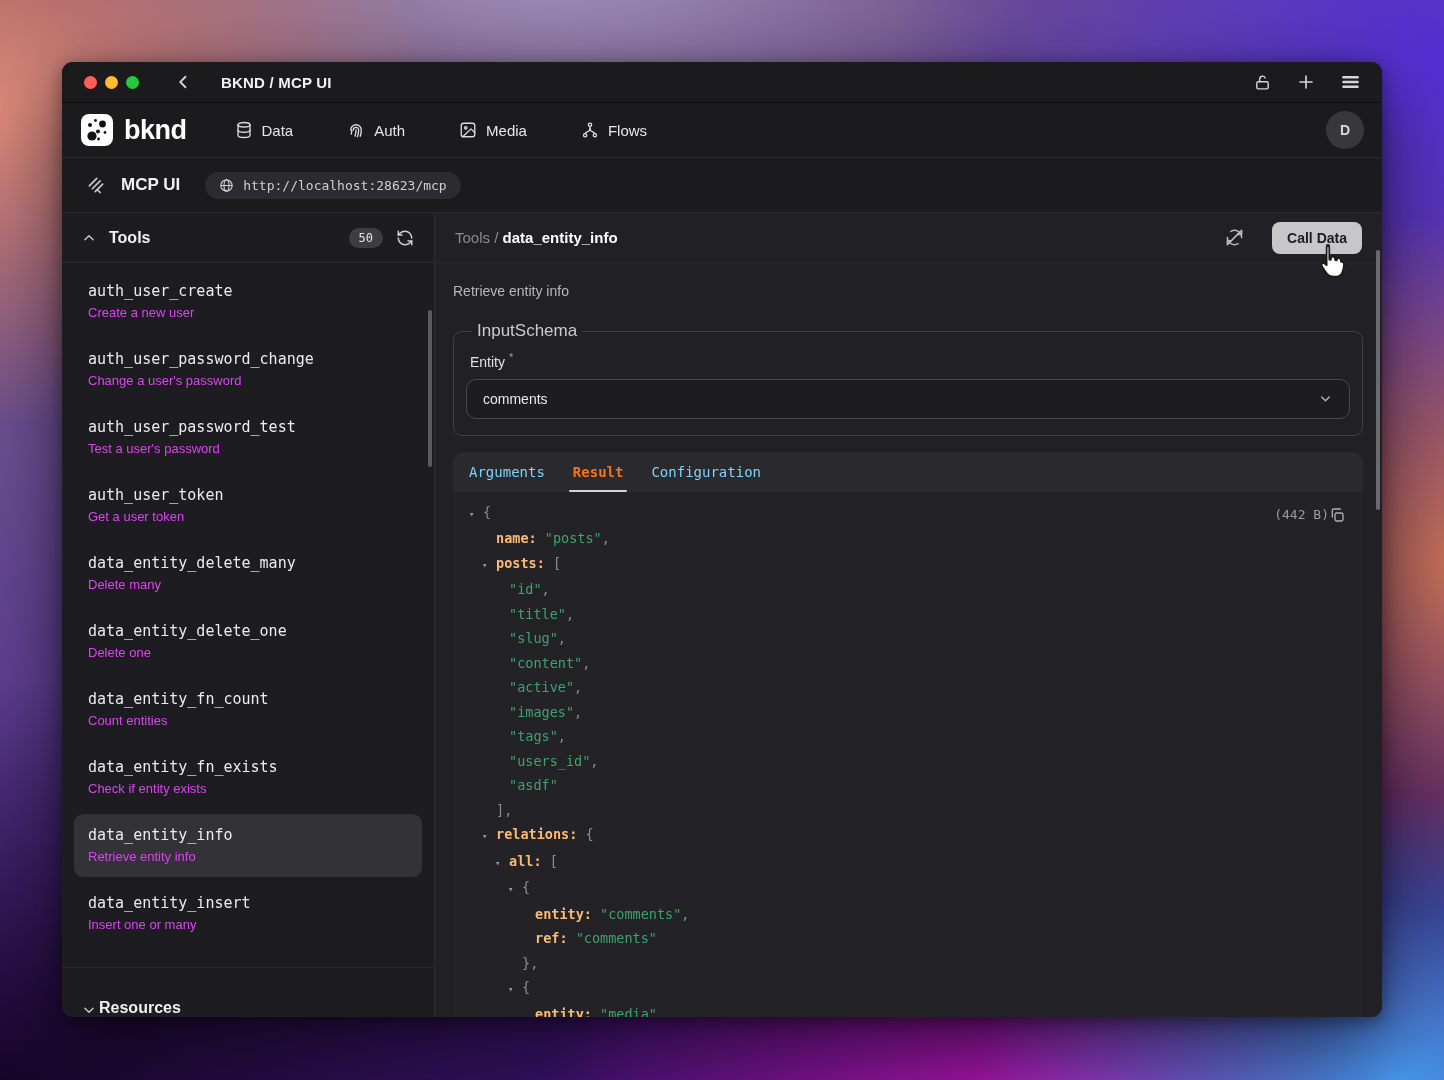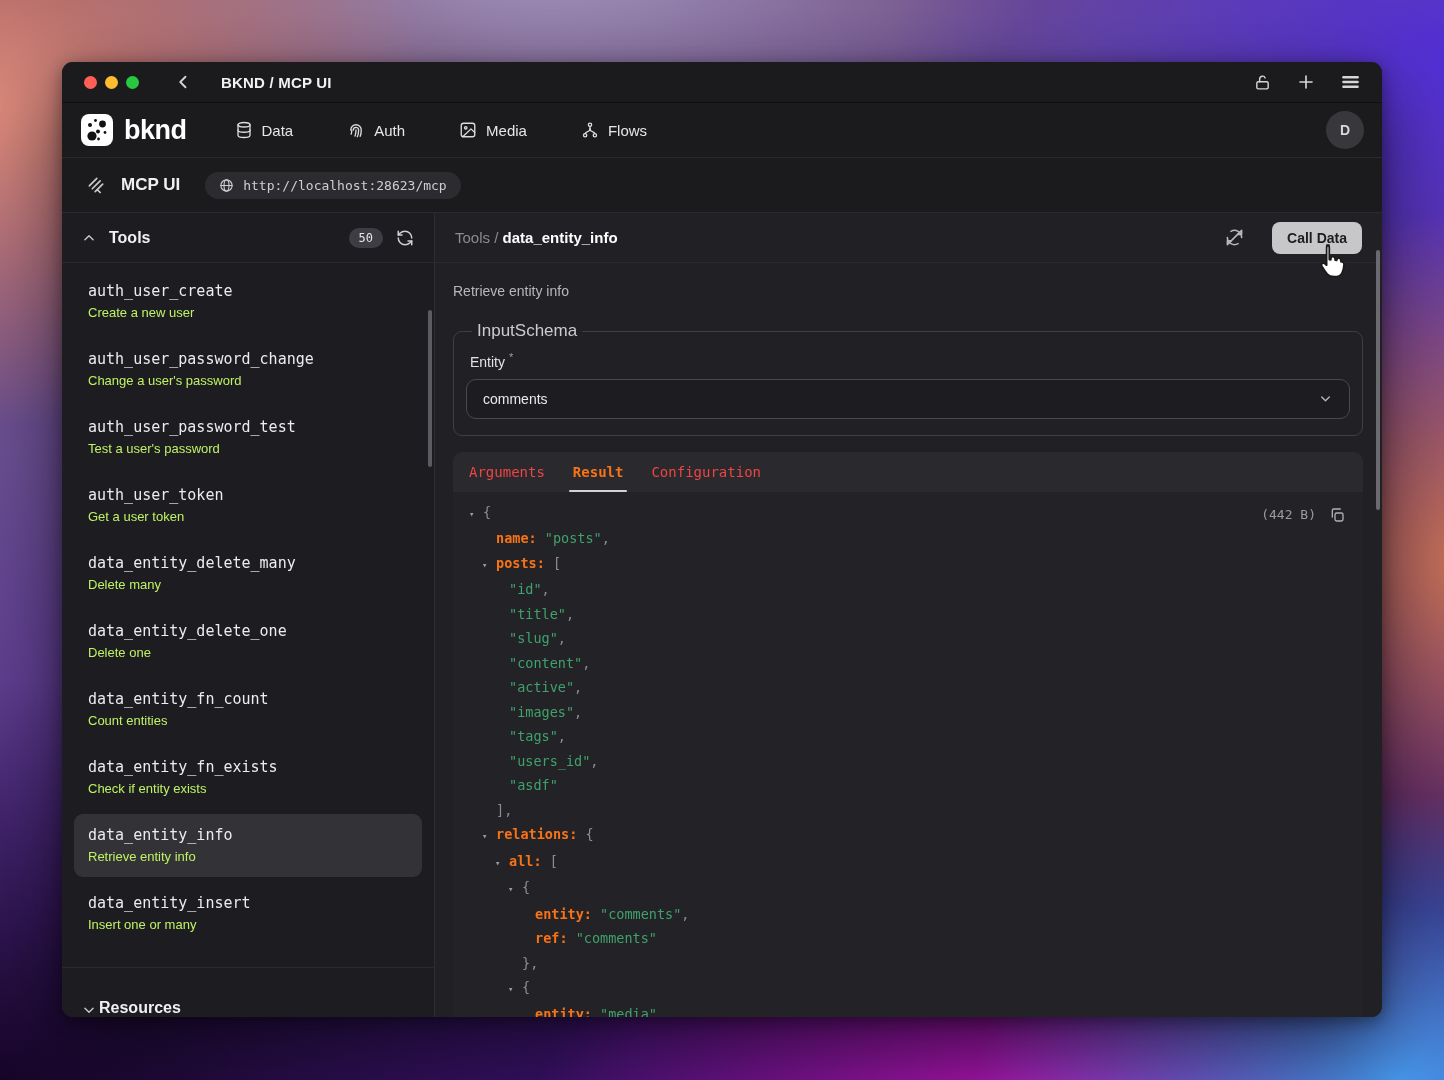--- a/index.html
+++ b/index.html
@@ -61,21 +61,21 @@
     padding:0 20px; border-bottom:1px solid #2a2a2e;}
   .sidebar-header .ic{color:#c9c9cd;}
   .sidebar-title{font-size:16px; font-weight:700; color:#f0f0f2;}
   .badge{margin-left:auto; background:#3d3d43; border-radius:11px; padding:3px 10px;
     font:12px "DejaVu Sans Mono", monospace; color:#e4e4e7;}
   .refresh-btn{color:#cfcfd3;}
   .tool-list{flex:1; padding:7px 12px; overflow:hidden;}
   .tool-item{padding:12px 14px; border-radius:9px; margin-bottom:5px;}
   .tool-item.selected{background:#323237;}
   .tool-name{font:15px "DejaVu Sans Mono", monospace; color:#ececef; line-height:19px;}
-  .tool-desc{font-size:13px; color:#bef264; margin-top:4px; line-height:16px;}
+  .tool-desc{font-size:13px; color:#d946ef; margin-top:4px; line-height:16px;}
   .sidebar-footer{flex:0 0 auto; height:50px; border-top:1px solid #2a2a2e;
     display:flex; align-items:flex-end; gap:3px; padding:0 20px;}
   .sidebar-footer .ic{color:#c9c9cd;}
   .sidebar-scrollthumb{position:absolute; right:2px; top:97px; width:4px; height:157px;
     background:#5b5b61; border-radius:2px;}
   
   .main{flex:1; min-width:0; background:#202025; display:flex; flex-direction:column; position:relative;}
   .main-header{flex:0 0 auto; height:50px; border-bottom:1px solid #2a2a2e;
     display:flex; align-items:center; padding:0 20px;}
   .breadcrumb{font-size:15px; color:#8b8b91;}
@@ -91,32 +91,32 @@
   .field-label{font-size:14px; color:#e2e2e5; margin:6px 0 9px 4px;}
   .field-label sup{color:#9a9aa0; font-size:11px;}
   .select{height:40px; border:1px solid #48484e; border-radius:10px; background:#1d1d21;
     display:flex; align-items:center; padding:0 16px; color:#e9e9ec; font-size:14px;}
   .select .chev{margin-left:auto; color:#b4b4b9;}
   .panel{margin-top:16px; flex:1; min-height:0; background:#232327; border-radius:9px 9px 0 0;
     display:flex; flex-direction:column; overflow:hidden;}
   .tab-row{flex:0 0 auto; height:40px; background:#2a2a2e; border-radius:9px 9px 0 0;
     display:flex; align-items:center; padding:0 16px; gap:28px;
     font:14px "DejaVu Sans Mono", monospace;}
-  .tab{color:#ef4444; height:40px; display:flex; align-items:center; position:relative;}
+  .tab{color:#7dd3fc; height:40px; display:flex; align-items:center; position:relative;}
   .tab.active{color:#f97316; font-weight:700;}
   .tab.active::after{content:""; position:absolute; left:-4px; right:-4px; bottom:0; height:2px;
     background:#d4d4d8; border-radius:1px;}
   .json-area{flex:1; position:relative; padding:8px 16px 0; overflow:hidden;
     font:13.5px "DejaVu Sans Mono", monospace; line-height:24.5px;}
-  .json-meta{position:absolute; top:11px; right:18px; display:flex; align-items:center; gap:13px;
+  .json-meta{position:absolute; top:11px; right:18px; display:flex; align-items:center; 
     color:#9a9aa0; font-size:13px;}
   .copy-btn{color:#b0b0b5;}
   .json-line{white-space:pre;}
   .json-line .arrow{display:inline-block; width:14px; font-size:9px; color:#9a9aa0;}
-  .tok-key{color:#f97316; font-weight:700;}
+  .tok-key{color:#fdba74; font-weight:700;}
   .tok-str{color:var(--string-green,#3fa26c);}
   .tok-punct{color:#8d8d93;}
   .main-scrollthumb{position:absolute; right:2px; top:37px; width:4px; height:260px;
     background:#6a6a70; border-radius:2px;}
   .cursor-hand{position:absolute; left:1252px; top:181px; pointer-events:none; z-index:50;}
 </style>
 </head>
 <body>
 
 <div class="window">

